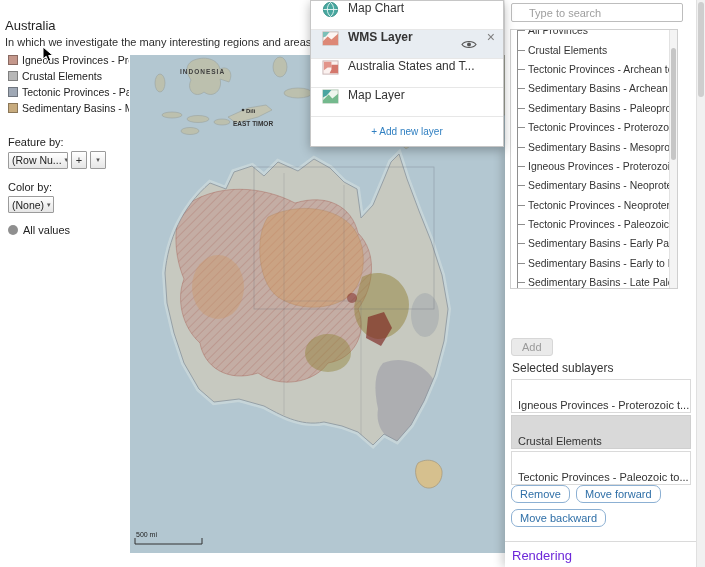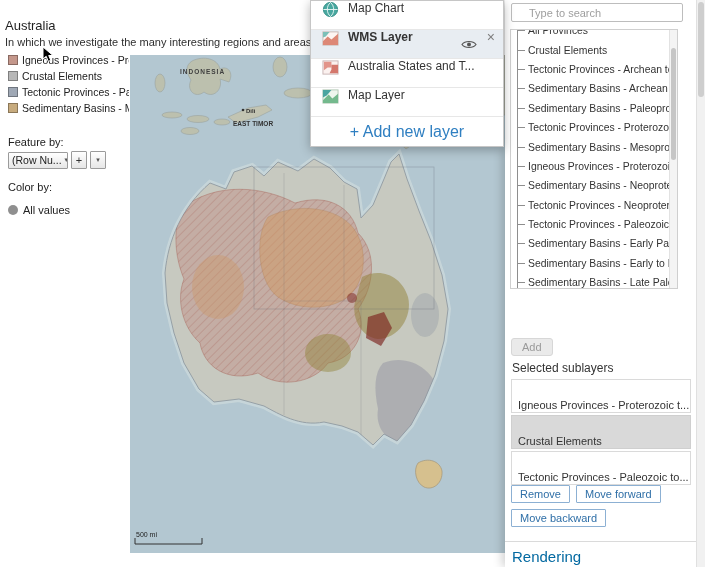--- a/index.html
+++ b/index.html
@@ -44,21 +44,21 @@
   .popup-row { display:flex; height:29px; padding:0 8px 0 11px;
                border-bottom:1px solid #e7e7e7; background:#fff; }
   .popup-row.active { background:#e8edf2; }
   .p-icon { width:17px; height:17px; margin-right:9px; flex:none; }
   .p-icon svg { display:block; width:17px; height:17px; }
   .popup-label { font-size:12px; color:#333; white-space:nowrap; overflow:hidden; flex:1; }
   .active .popup-label { font-weight:bold; }
   .eye { margin-right:10px; display:flex; align-items:center; }
   .close-x { font-size:14px; color:#7e7e7e; line-height:1; }
   .add-layer { height:29px; display:flex; align-items:center; justify-content:center;
-               font-size:16px; color:#2f7fc1; background:#fff; }
+               font-size:10px; color:#2f7fc1; background:#fff; }
 
   
   .panel { position:absolute; left:505px; top:0; width:200px; height:567px; background:#fff;
            box-shadow:-3px 0 9px rgba(0,0,0,.18); z-index:20; }
   .search { position:absolute; left:6px; top:3px; width:172px; height:19px;
             border:1px solid #bdbdbd; border-radius:2px; font-size:11px; padding:0 17px;
             color:#333; font-family:inherit; background:#fff; }
   .search::placeholder { color:#9e9e9e; }
 
   .tree-box { position:absolute; left:5px; top:29px; width:168px; height:260px;
@@ -73,24 +73,24 @@
 
   .add-btn { position:absolute; left:6px; top:338px; font-size:11px; color:#9a9a9a; background:#eaeaea;
              border:1px solid #d7d7d7; border-radius:3px; padding:2px 10px; font-family:inherit; }
   .selected-header { position:absolute; left:7px; top:361px; font-size:12px; color:#333; }
   .sel-list { position:absolute; left:6px; top:379px; width:180px; }
   .sel-item { height:21px; line-height:19px; border:1px solid #dadada; background:#fff; font-size:11px;
               color:#333; padding:16px 6px; margin-bottom:2px; white-space:nowrap; overflow:hidden; }
   .sel-item.selected { background:#d9d9d9; border-color:#cfcfcf; }
   .btn-row1 { position:absolute; left:6px; top:485px; display:flex; gap:6px; }
   .btn-row2 { position:absolute; left:6px; top:508px; }
-  .btn-blue { font-size:11px; color:#2f6fa7; background:#fff; border:1px solid #8cb0d3; border-radius:1px;
+  .btn-blue { font-size:11px; color:#2f6fa7; background:#fff; border:1px solid #8cb0d3; border-radius:7px;
               padding:2px 8px; font-family:inherit; }
   .divider { position:absolute; left:0; right:9px; top:541px; border-top:1px solid #dadada; }
-  .render-header { position:absolute; left:7px; top:548px; font-size:15px; color:#0369a1; }
+  .render-header { position:absolute; left:7px; top:548px; font-size:13px; color:#6d28d9; }
 
   .page-scroll { position:absolute; right:0; top:0; bottom:0; width:9px; background:#f1f1f1;
                  border-left:1px solid #e0e0e0; z-index:40; }
   .page-thumb { position:absolute; left:1px; right:1px; top:2px; height:95px; background:#cecece; border-radius:3px; }
 
   .cursor { position:absolute; left:42px; top:46px; z-index:60; pointer-events:none; }
 </style>
 </head>
 <body>
 
@@ -126,20 +126,26 @@
           <span>(Row Nu...</span>
           <span class="caret">▾</span>
         </span>
         <span class="mini-btn">+</span>
         <span class="mini-btn">
             <span class="caret" style="margin:0">▾</span>
           </span>
       </div>
 
       <div class="axis-label" style="margin-top:12px">Color by:</div>
+      <div class="axis-row">
+        <span class="dropdown dd-color">
+          <span>(None)</span>
+          <span class="caret">▾</span>
+        </span>
+      </div>
 
       <div class="all-values">
         <span class="bullet"></span>
         <span class="all-values-label">All values</span>
       </div>
     </div>
 
     <div class="map">
       <svg viewBox="0 0 375 498" preserveAspectRatio="none">
         <defs>

